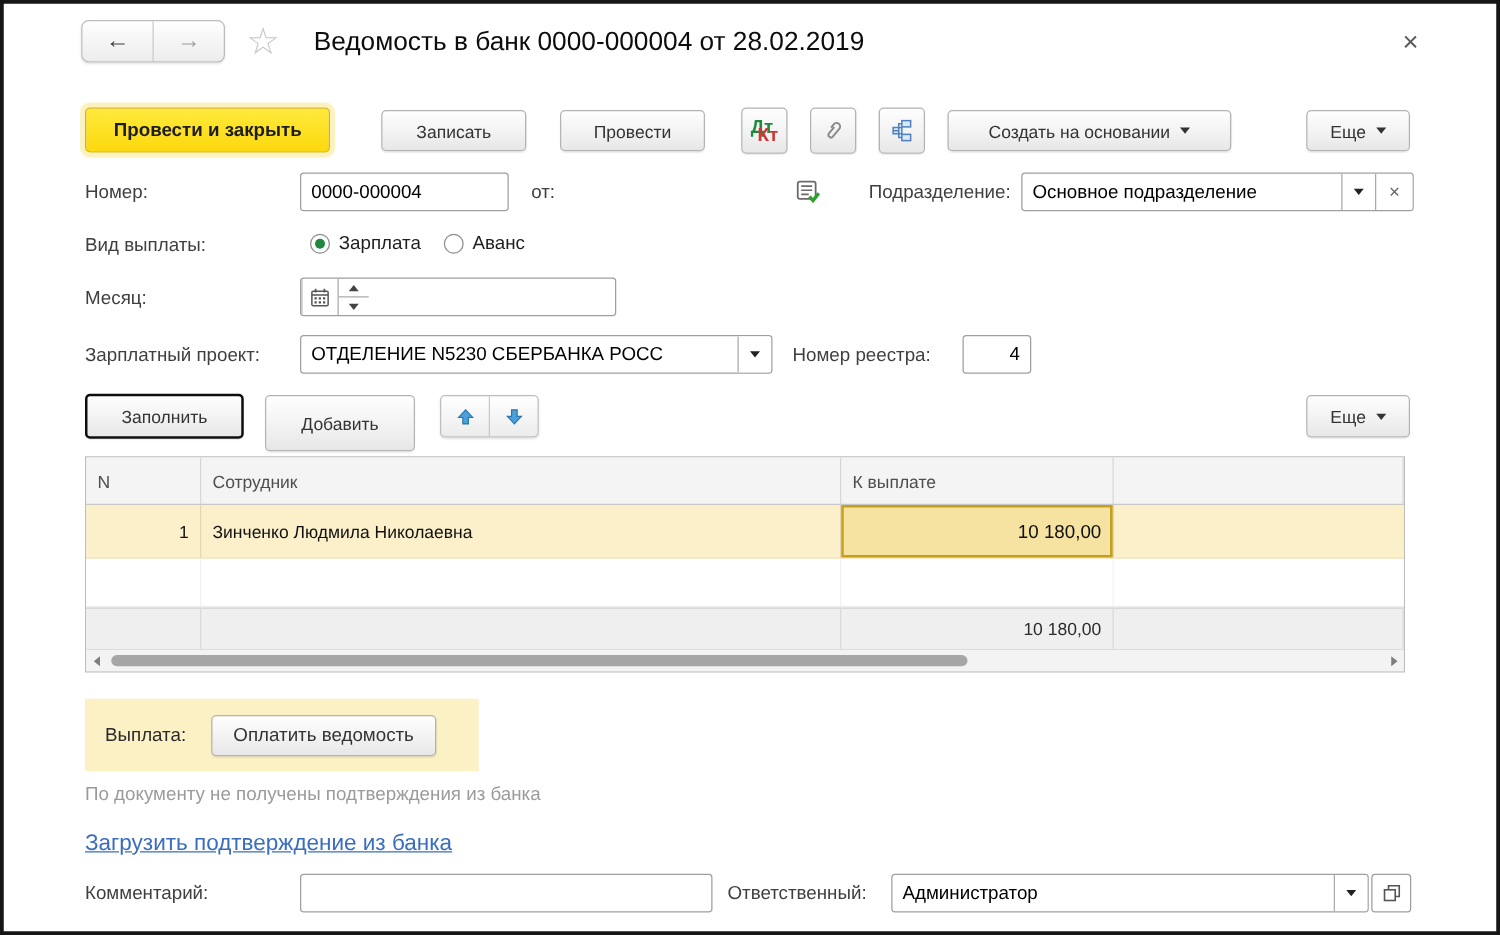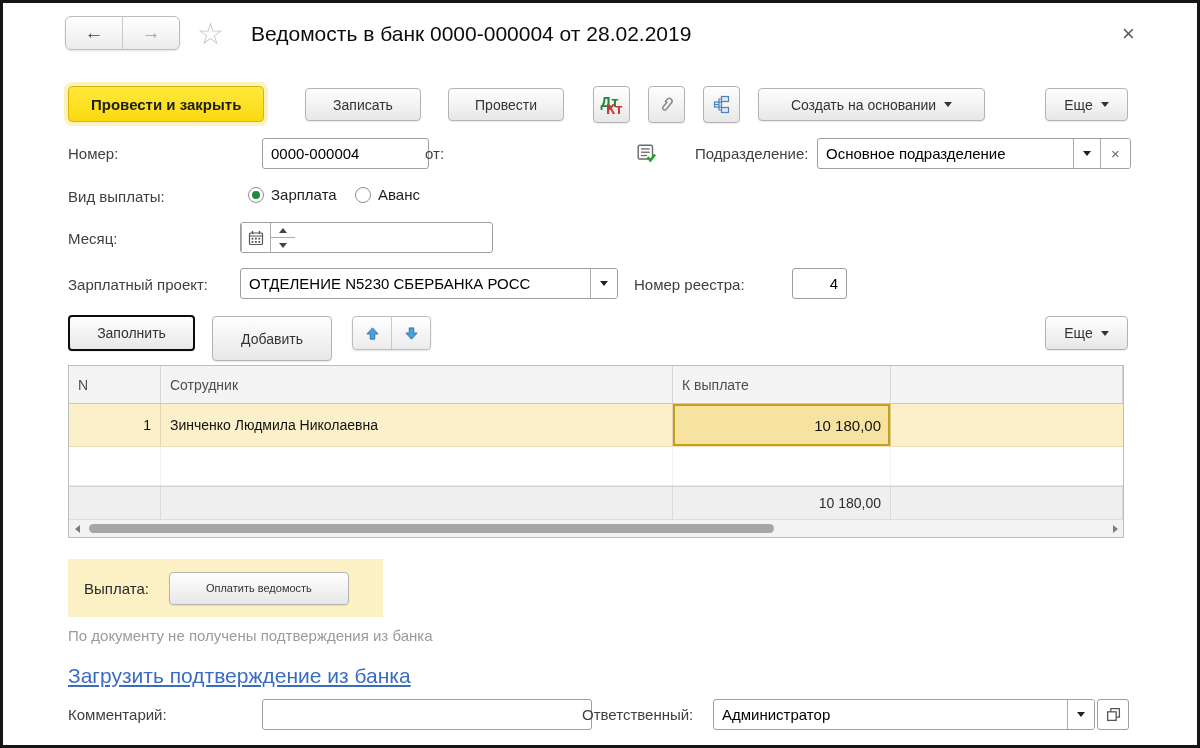--- a/index.html
+++ b/index.html
@@ -19,21 +19,21 @@
   .caret{width:0;height:0;border-left:4px solid transparent;border-right:4px solid transparent;
          border-top:5px solid #333;margin-left:8px;display:inline-block;}
   
   .navgrp{display:flex;border:1px solid #bdbdbd;border-radius:6px;overflow:hidden;
           background:linear-gradient(180deg,#fff,#ececec);box-shadow:0 1px 2px rgba(0,0,0,.12);}
   .navgrp .nbtn{width:56px;height:32px;display:flex;align-items:center;justify-content:center;font-size:19px;}
   .navgrp .nbtn:first-child{border-right:1px solid #c9c9c9;}
   
   .input, .fieldgrp{box-sizing:border-box;height:31px;background:#fff;border:1px solid #9f9f9f;border-radius:3px;}
   .input{padding:0 8px;font-size:15px;color:#000;font-family:"Liberation Sans",sans-serif;}
-  input.input{outline:none;margin-left:22px;}
+  input.input{outline:none;}
   .fieldgrp{display:flex;align-items:stretch;overflow:hidden;}
   .fieldgrp .txt{flex:1;display:flex;align-items:center;padding:0 8px;font-size:15px;color:#000;
                  white-space:nowrap;overflow:hidden;}
   .seg{display:flex;align-items:center;justify-content:center;border-left:1px solid #ababab;background:#fff;}
   .seg.cal{width:28px;}
   .seg.drop{width:26px;}
   .seg.clear{width:29px;font-size:15px;color:#666;}
   .spinner{display:flex;flex-direction:column;width:24px;border-left:1px solid #ababab;}
   .spinner div{flex:1;display:flex;align-items:center;justify-content:center;}
   .spinner div:first-child{border-bottom:1px solid #ababab;}
@@ -61,21 +61,21 @@
   .tfoot .tcell{border-right:1px solid #dadada;}
   
   .hscroll{height:17px;display:flex;align-items:center;background:#f3f3f3;border-top:1px solid #ddd;}
   .sarrow{width:16px;height:100%;display:flex;align-items:center;justify-content:center;}
   .tri-l{width:0;height:0;border-top:4px solid transparent;border-bottom:4px solid transparent;border-right:5px solid #7d7d7d;}
   .tri-r{width:0;height:0;border-top:4px solid transparent;border-bottom:4px solid transparent;border-left:5px solid #7d7d7d;}
   .strack{flex:1;height:11px;position:relative;}
   .sthumb{position:absolute;left:4px;top:1px;height:9px;width:67%;background:#a6a6a6;border-radius:6px;}
   
   .paypanel{background:#fcf0c5;display:flex;align-items:center;gap:20px;padding:0 16px;box-sizing:border-box;}
-  .link{font-size:21px;color:#3b6dbf;text-decoration:underline;cursor:pointer;}
+  .link{font-size:18px;color:#3b6dbf;text-decoration:underline;cursor:pointer;}
   .muted{font-size:15px;color:#9b9b9b;}
   .iconbtn{width:37px;height:37px;}
   .dtkt{position:relative;width:22px;height:22px;font-size:15px;font-weight:bold;line-height:1;}
   .dtkt .dt{position:absolute;left:0;top:0;color:#1f8a3d;}
   .dtkt .kt{position:absolute;right:0;bottom:0;color:#d03434;}
   .star{font-size:30px;color:#c6c6c6;line-height:1;}
   .closex{font-size:22px;color:#5a5a5a;line-height:1;cursor:pointer;}
   .title{font-size:21px;color:#0c0c0c;white-space:nowrap;}
   svg{display:block;}
 </style>
@@ -266,21 +266,21 @@
           <div class="sthumb"></div>
         </div>
       <div class="sarrow">
           <span class="tri-r"></span>
         </div>
     </div>
   </div>
 
   <div class="abs paypanel" style="left:65px;top:556px;width:315px;height:58px;">
     <span class="lbl" style="color:#2b2b2b;">Выплата:</span>
-    <div class="btn" style="width:180px;height:33px;font-size:11px;">Оплатить ведомость</div>
+    <div class="btn" style="width:180px;height:33px;font-size:15px;">Оплатить ведомость</div>
   </div>
 
   <div class="abs muted" style="left:65px;top:624px;">По документу не получены подтверждения из банка</div>
   <div class="abs link" style="left:65px;top:661px;">Загрузить подтверждение из банка</div>
 
   <div class="abs lbl" style="left:65px;top:703px;">Комментарий:</div>
   <input class="abs input" style="left: 237px; top: 696px; width: 330px;" value="">
   <div class="abs lbl" style="left:579px;top:703px;">Ответственный:</div>
   <div class="abs fieldgrp" style="left:710px;top:696px;width:382px;">
     <div class="txt">Администратор</div>

